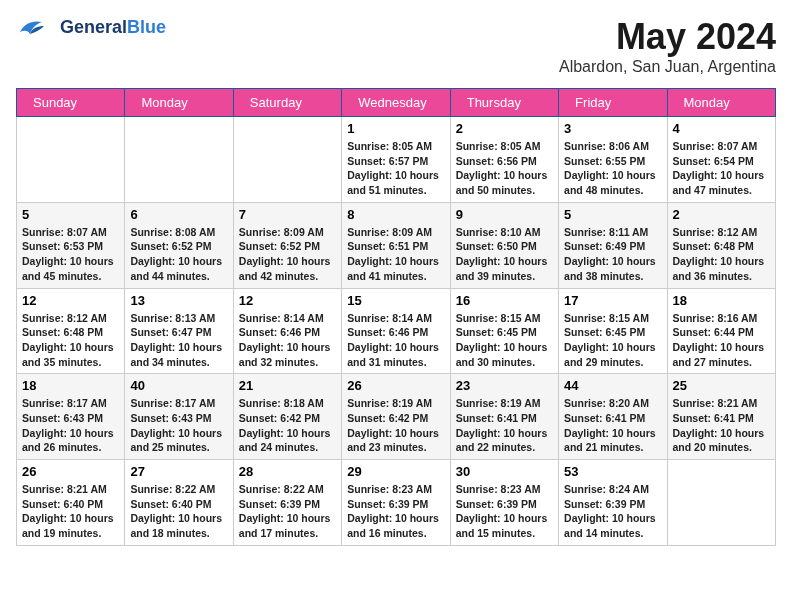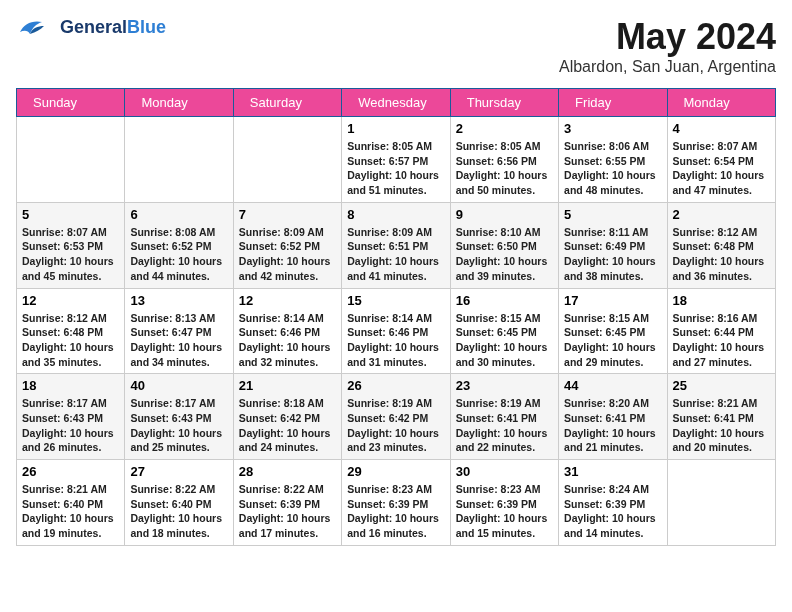--- a/index.html
+++ b/index.html
@@ -238,19 +238,19 @@
         </td>
         <td>
           <span class="day-number">29</span>
           <div class="day-info">Sunrise: 8:23 AM<br>Sunset: 6:39 PM<br>Daylight: 10 hours and 16 minutes.</div>
         </td>
         <td>
           <span class="day-number">30</span>
           <div class="day-info">Sunrise: 8:23 AM<br>Sunset: 6:39 PM<br>Daylight: 10 hours and 15 minutes.</div>
         </td>
         <td>
-          <span class="day-number">31</span>
+          <span class="day-number">53</span>
           <div class="day-info">Sunrise: 8:24 AM<br>Sunset: 6:39 PM<br>Daylight: 10 hours and 14 minutes.</div>
         </td>
         <td class="empty-cell"></td>
       </tr>
     </tbody>
 </table>
 
 </body></html>

